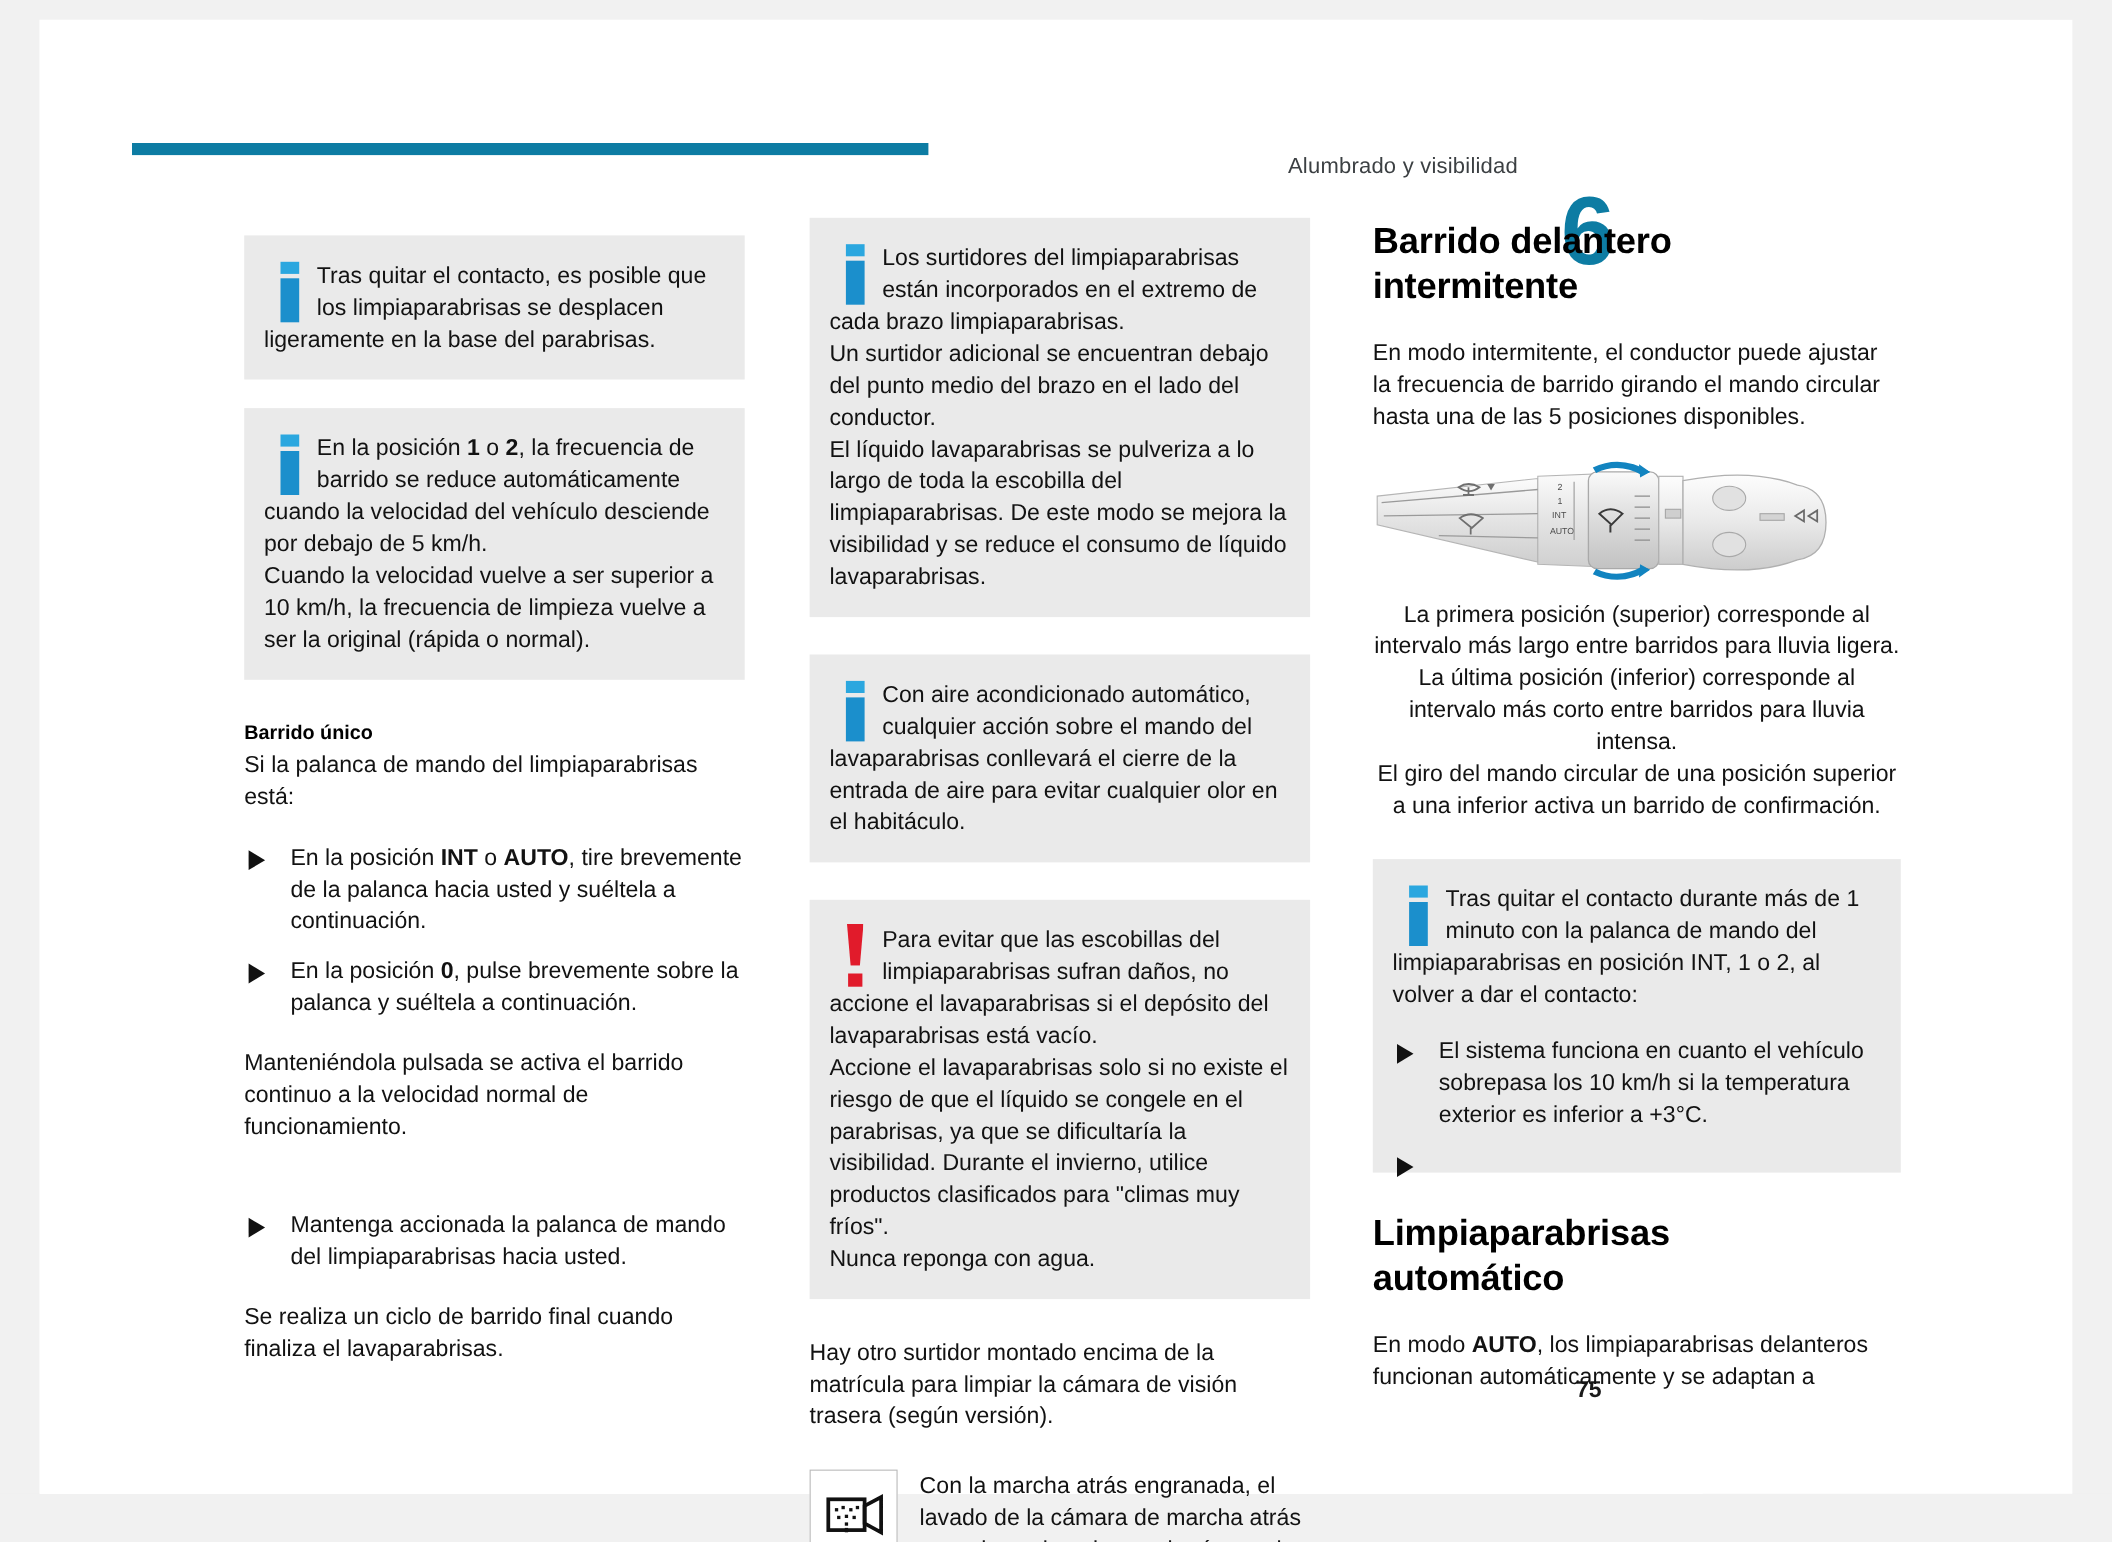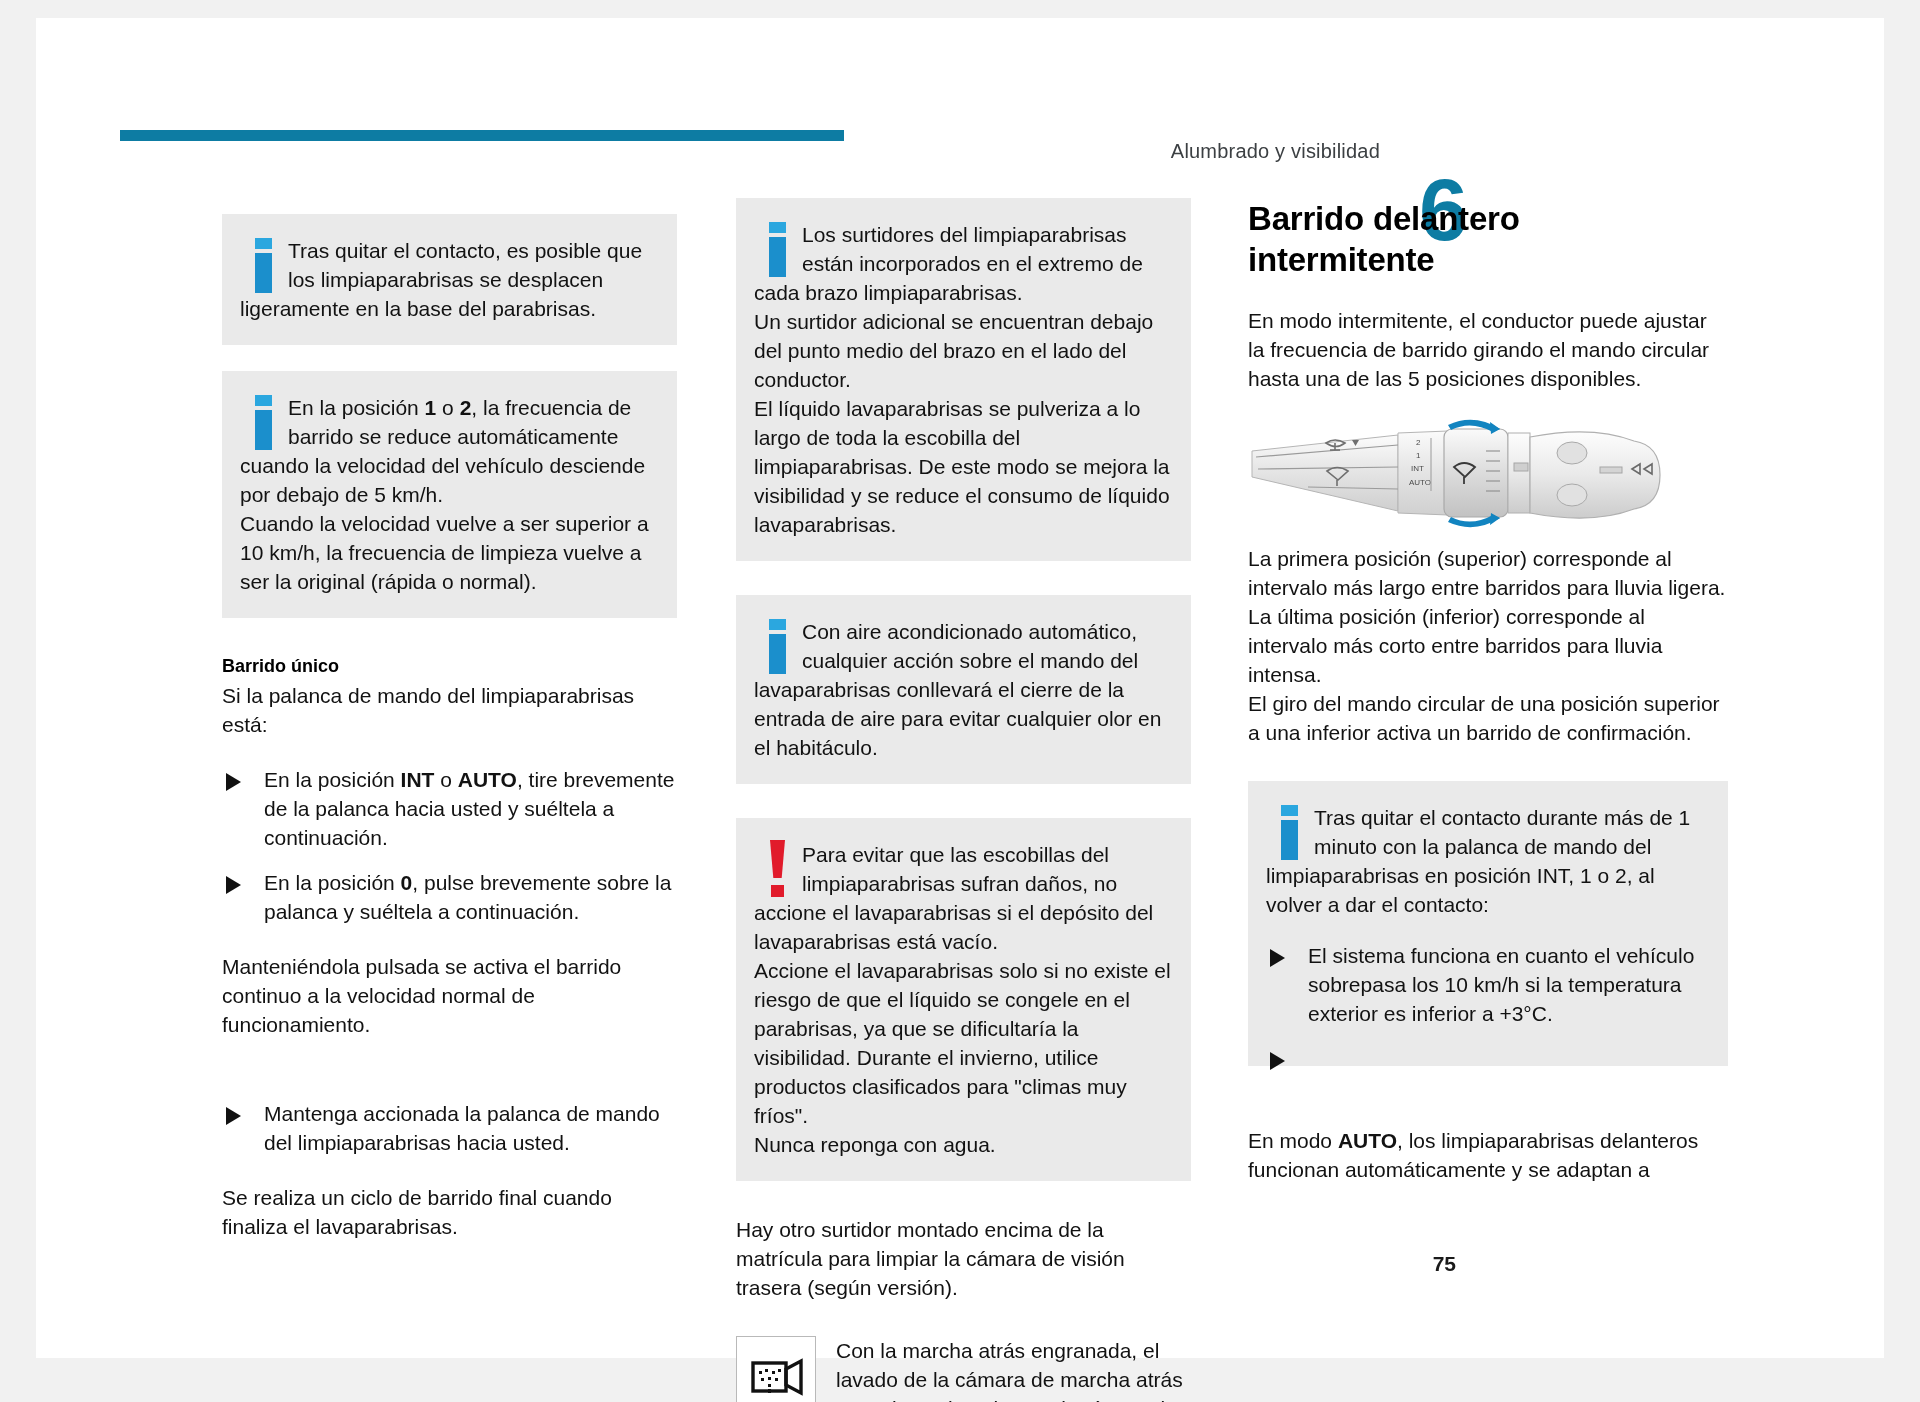--- a/index.html
+++ b/index.html
@@ -403,21 +403,21 @@
           <ellipse cx="324" cy="84" rx="15" ry="11" fill="#e1e1e1" stroke="#a9a9a9" stroke-width="1"></ellipse>
           <rect x="352" y="56" width="22" height="6" fill="#d4d4d4" stroke="#a6a6a6" stroke-width="1"></rect>
 
           <g stroke="#6a6a6a" stroke-width="1.6" fill="none">
             <path d="M384,58 l8,-5 l0,10 Z"></path>
             <path d="M396,58 l8,-5 l0,10 Z"></path>
           </g>
         </svg>
       </div>
 
-      <p class="para" style="white-space:pre-line;">La primera posición (superior) corresponde al intervalo más largo entre barridos para lluvia ligera.
+      <p class="para" style="white-space:pre-line;text-align:center;">La primera posición (superior) corresponde al intervalo más largo entre barridos para lluvia ligera.
 La última posición (inferior) corresponde al intervalo más corto entre barridos para lluvia intensa.
 El giro del mando circular de una posición superior a una inferior activa un barrido de confirmación.</p>
 
       <div class="gap-l"></div>
 
       <div class="note">
         <span class="note-icon">
           <span class="ico-i-dot"></span>
             <span class="ico-i-stem"></span>
         </span>
@@ -429,20 +429,24 @@
           <span class="tri"></span><span>El sistema funciona en cuanto el vehículo sobrepasa los 10 km/h si la temperatura exterior es inferior a +3°C.</span>
         </div>
         <div class="gap-s"></div>
         <div class="bullet">
           <span class="tri"></span>
         </div>
       </div>
 
       <div class="gap-l"></div>
 
+      <h2 class="sec">
+        <span>Limpiaparabrisas</span><br>
+        <span>automático</span>
+      </h2>
 
       <div class="gap"></div>
 
       <p class="para"><span>En modo </span><b>AUTO</b><span>, los limpiaparabrisas delanteros funcionan automáticamente y se adaptan a</span>
       </p>
     </div>
 
   </div>
 </div>
 

